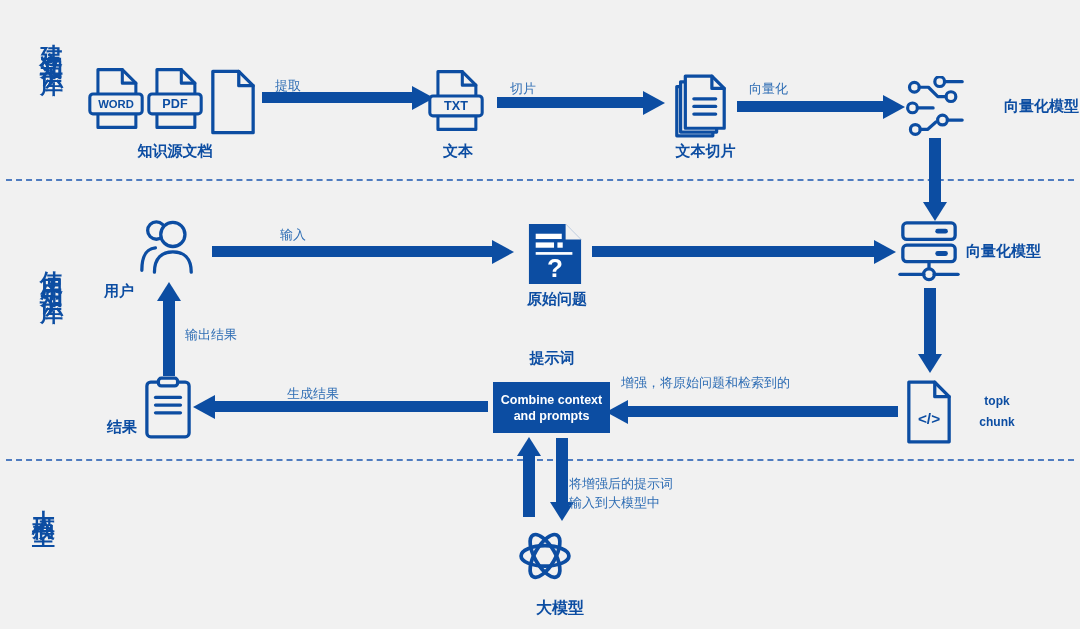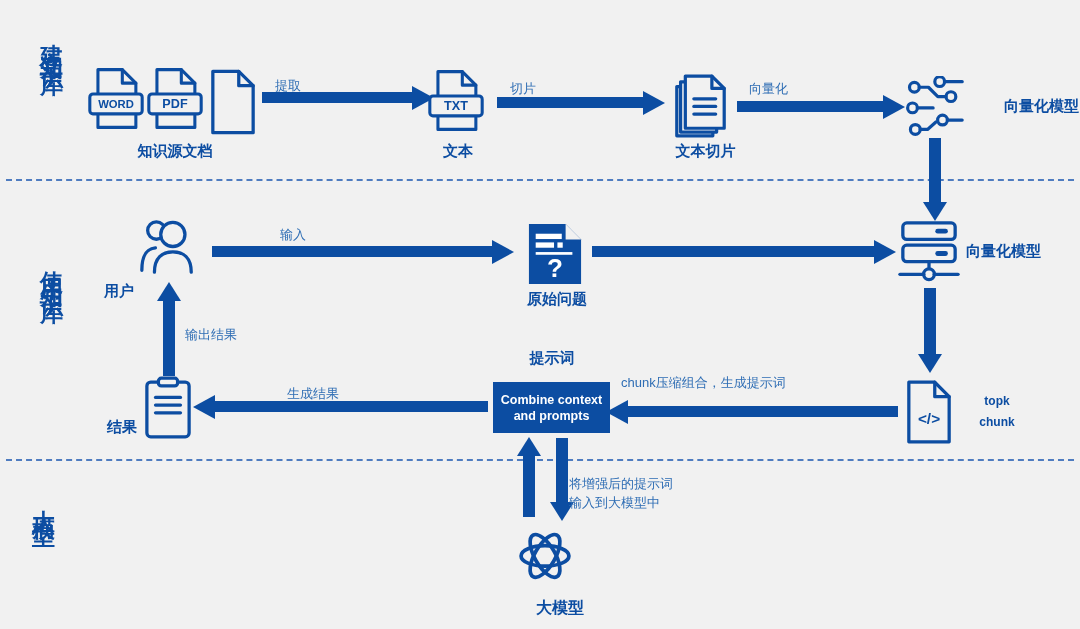--- a/index.html
+++ b/index.html
@@ -174,21 +174,21 @@
     <text x="25" y="46" text-anchor="middle" font-size="16">&lt;/&gt;</text>
   </svg>
   <div class="blabel" style="left:958px;top:391px;width:78px;font-size:12px;line-height:21px">
     <div>topk</div>
     <div>chunk</div>
   </div>
 
   <div class="head left" style="left:606px;top:400px"></div>
   <div class="shaft-h" style="left:628px;top:406px;width:270px"></div>
   <div class="cap" style="left:621px;top:373px;width:230px">
-    <div>chunk压缩组合，生成提示词</div>
+    <div>增强，将原始问题和检索到的</div>
   </div>
 
   <div class="blabel" style="left:500px;top:349px;width:104px">提示词</div>
   <div class="combine-box" style="left:493px;top:382px;width:117px;height:51px">
     <div>Combine context</div>
     <div>and prompts</div>
   </div>
 
   <div class="head left" style="left:193px;top:395px"></div>
   <div class="shaft-h" style="left:215px;top:401px;width:273px"></div>

